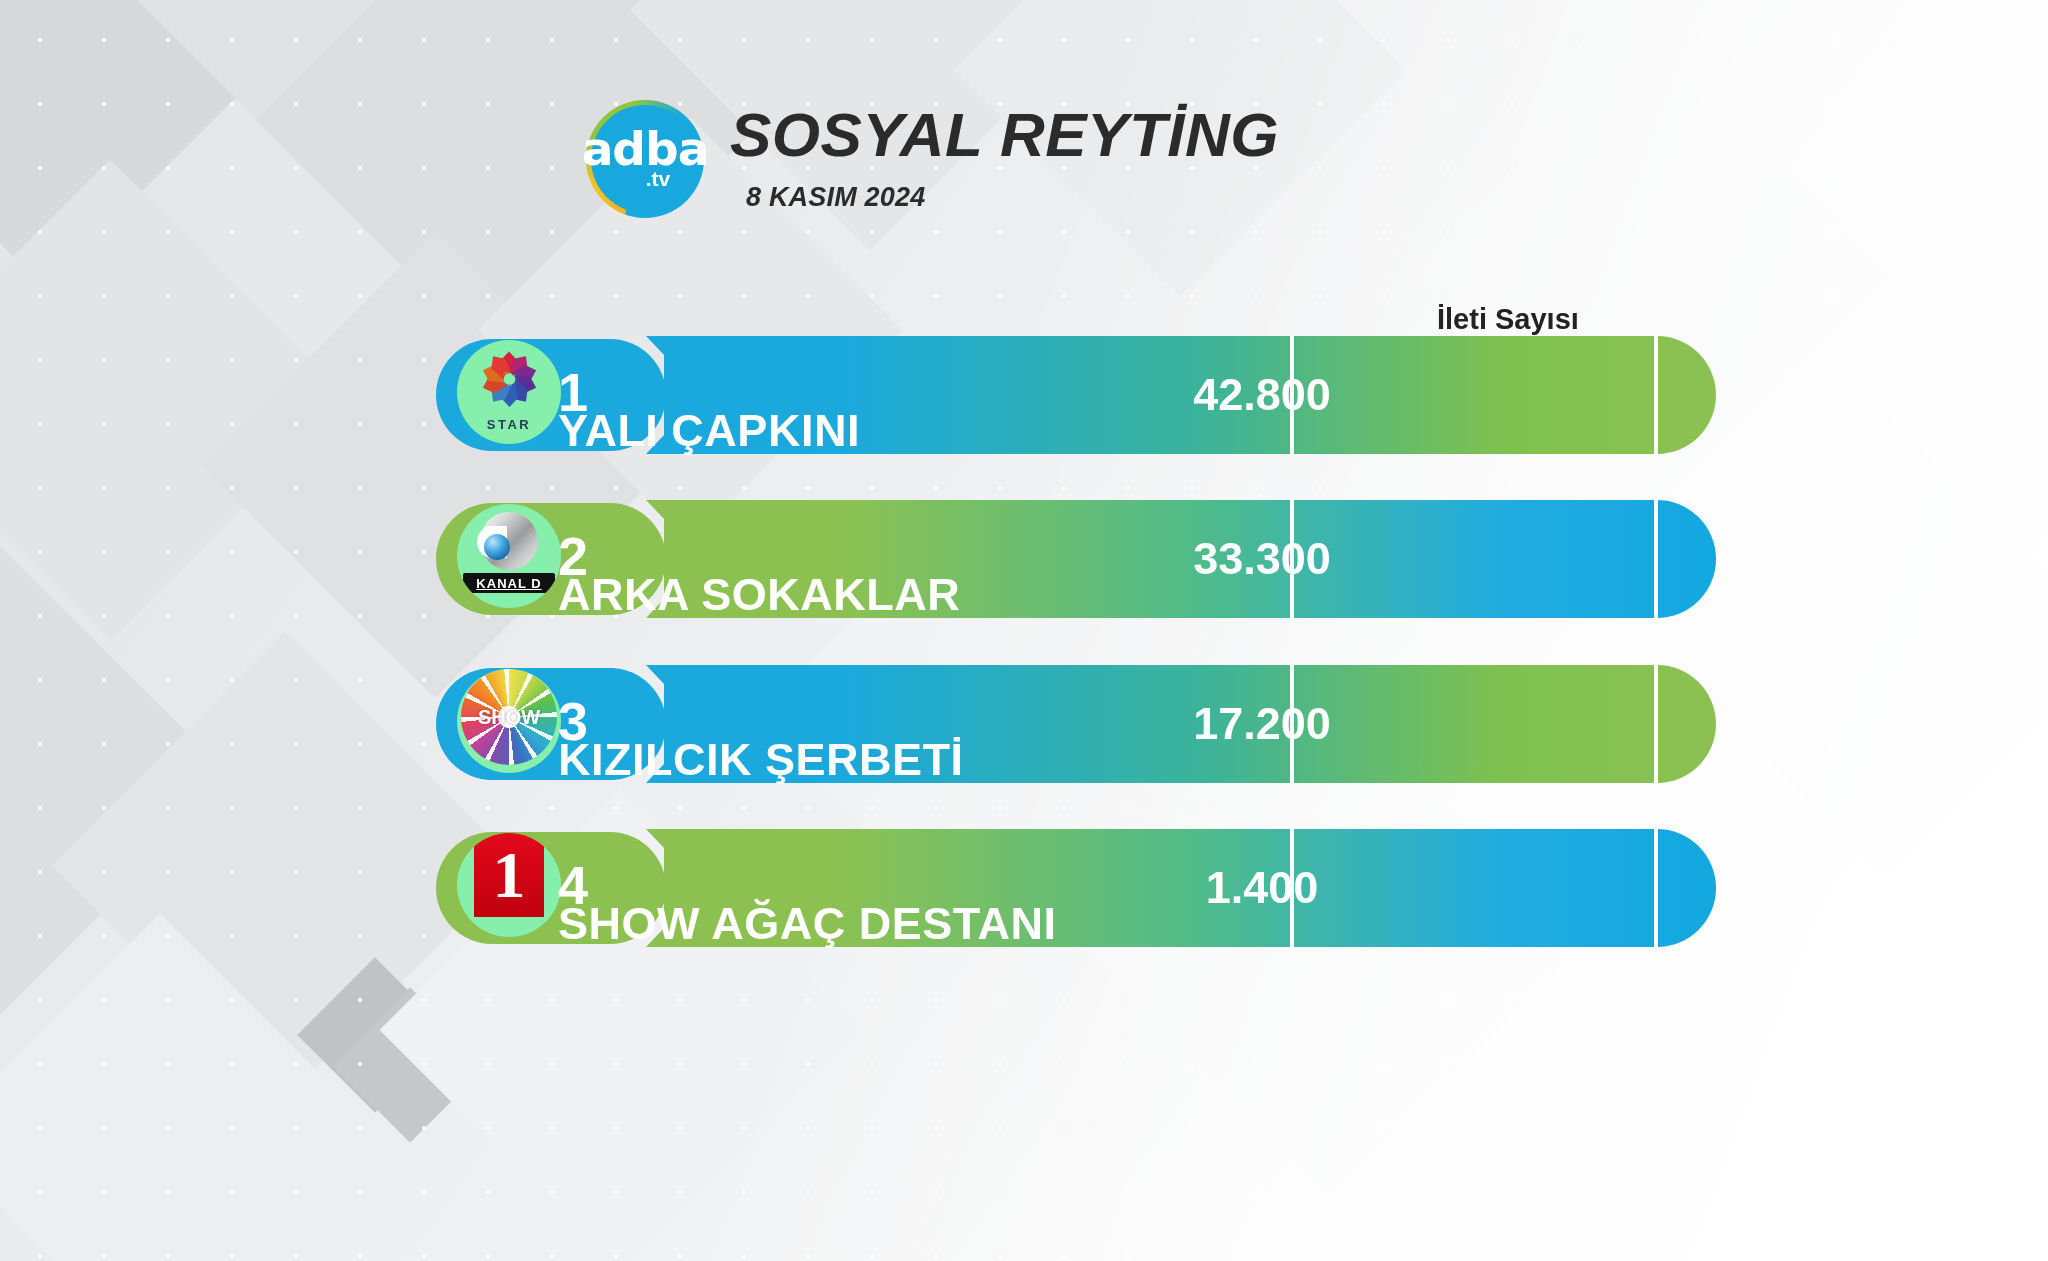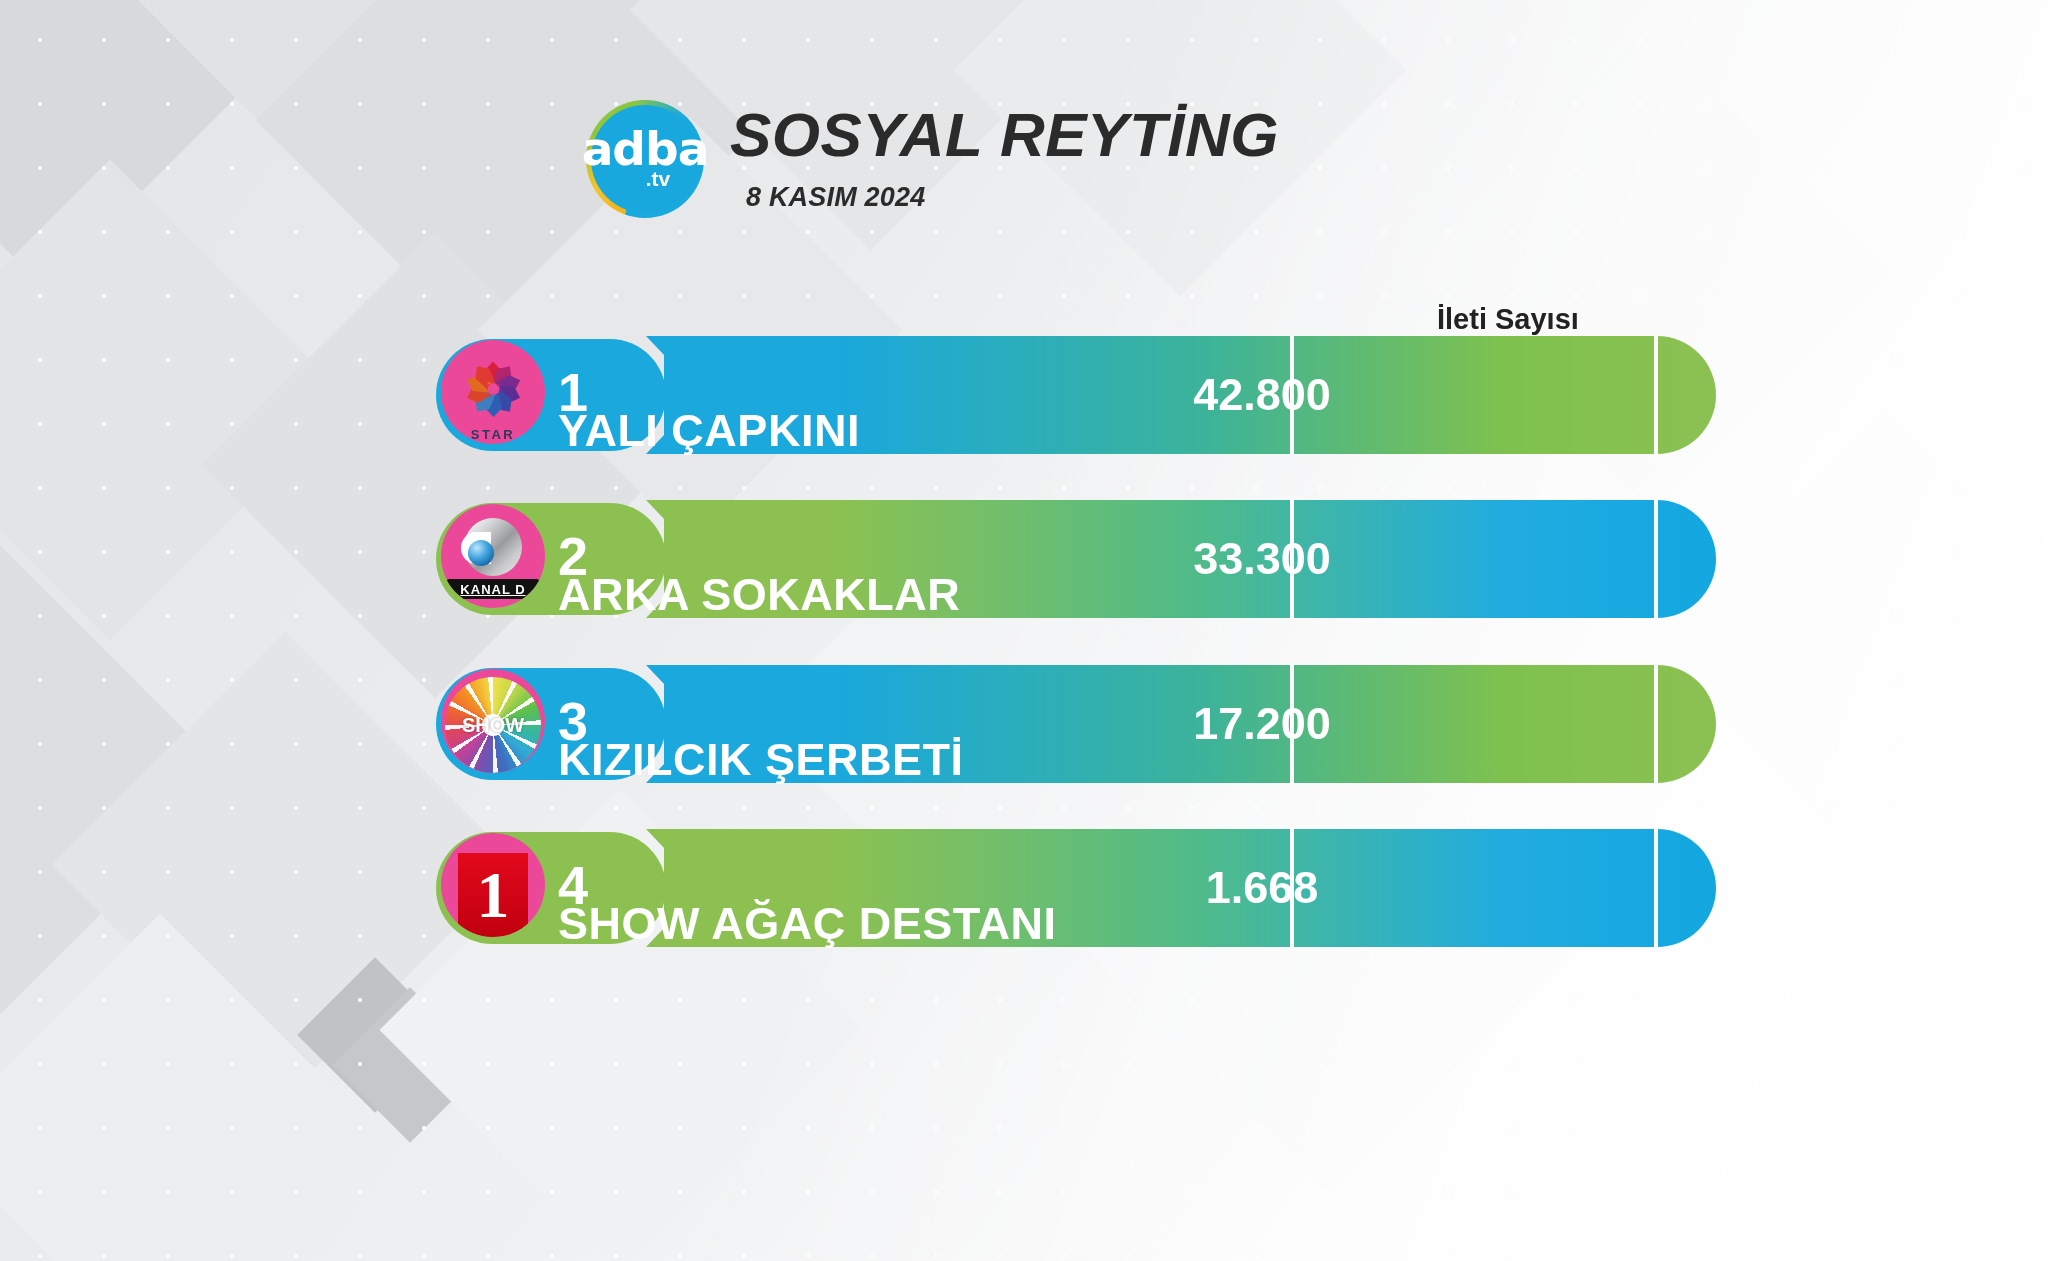--- a/index.html
+++ b/index.html
@@ -45,22 +45,22 @@
 
   
   .rankpill{position:absolute;left:0;top:3px;width:230px;height:112px;border-radius:56px;z-index:1;}
   .rankpill::after{content:"";position:absolute;right:-40px;top:0;width:0;height:0;
       border-top:56px solid transparent;border-bottom:56px solid transparent;}
   .rankpill.cy{background:#1aa8dd;}
   .rankpill.cy::after{border-left:42px solid #1aa8dd;}
   .rankpill.gr{background:#8cc152;}
   .rankpill.gr::after{border-left:42px solid #8cc152;}
 
-  .chlogo{position:absolute;left:5px;top:4px;width:104px;height:104px;border-radius:50%;background:#ec4899;
-      z-index:3;display:flex;align-items:flex-end;justify-content:center;overflow:hidden;}
+  .chlogo{position:absolute;left:21px;top:4px;width:104px;height:104px;border-radius:50%;background:#86efac;
+      z-index:3;display:flex;align-items:flex-start;justify-content:center;overflow:hidden;}
   .ranknum{position:absolute;left:122px;top:0;height:112px;z-index:3;display:flex;align-items:center;
       color:#fff;font-size:54px;font-weight:700;}
 
   
   .bar{position:absolute;left:210px;top:0;width:1070px;height:118px;z-index:2;
        border-radius:0 59px 59px 0;overflow:hidden;
        clip-path:polygon(0 0, 1070px 0, 1070px 118px, 0 118px, 56px 59px);}
   .bar .fill{position:absolute;inset:0;}
   .bar .divider{position:absolute;top:0;bottom:0;width:4px;background:#fcfdfd;}
   .bar .divider.d1{left:644px;}
@@ -209,21 +209,21 @@
       </div>
     <div class="ranknum">3</div>
   </div>
     <div class="row row-3">
     <div class="bar">
       <div class="fill" style="background:linear-gradient(90deg,#8cc152 0%,#8cc152 18%,#4fbb8a 52%,#21ace0 80%,#13a7e0 100%)"></div>
       <div class="divider d1"></div>
       <div class="divider d2"></div>
     </div>
     <div class="bartitle">SHOW AĞAÇ DESTANI</div>
-    <div class="barvalue">1.668</div>
+    <div class="barvalue">1.400</div>
     <div class="rankpill gr"></div>
     <div class="chlogo">
         <div class="trt1">
       <span class="one">1</span>
     </div>
       </div>
     <div class="ranknum">4</div>
   </div>
   </div>
 

